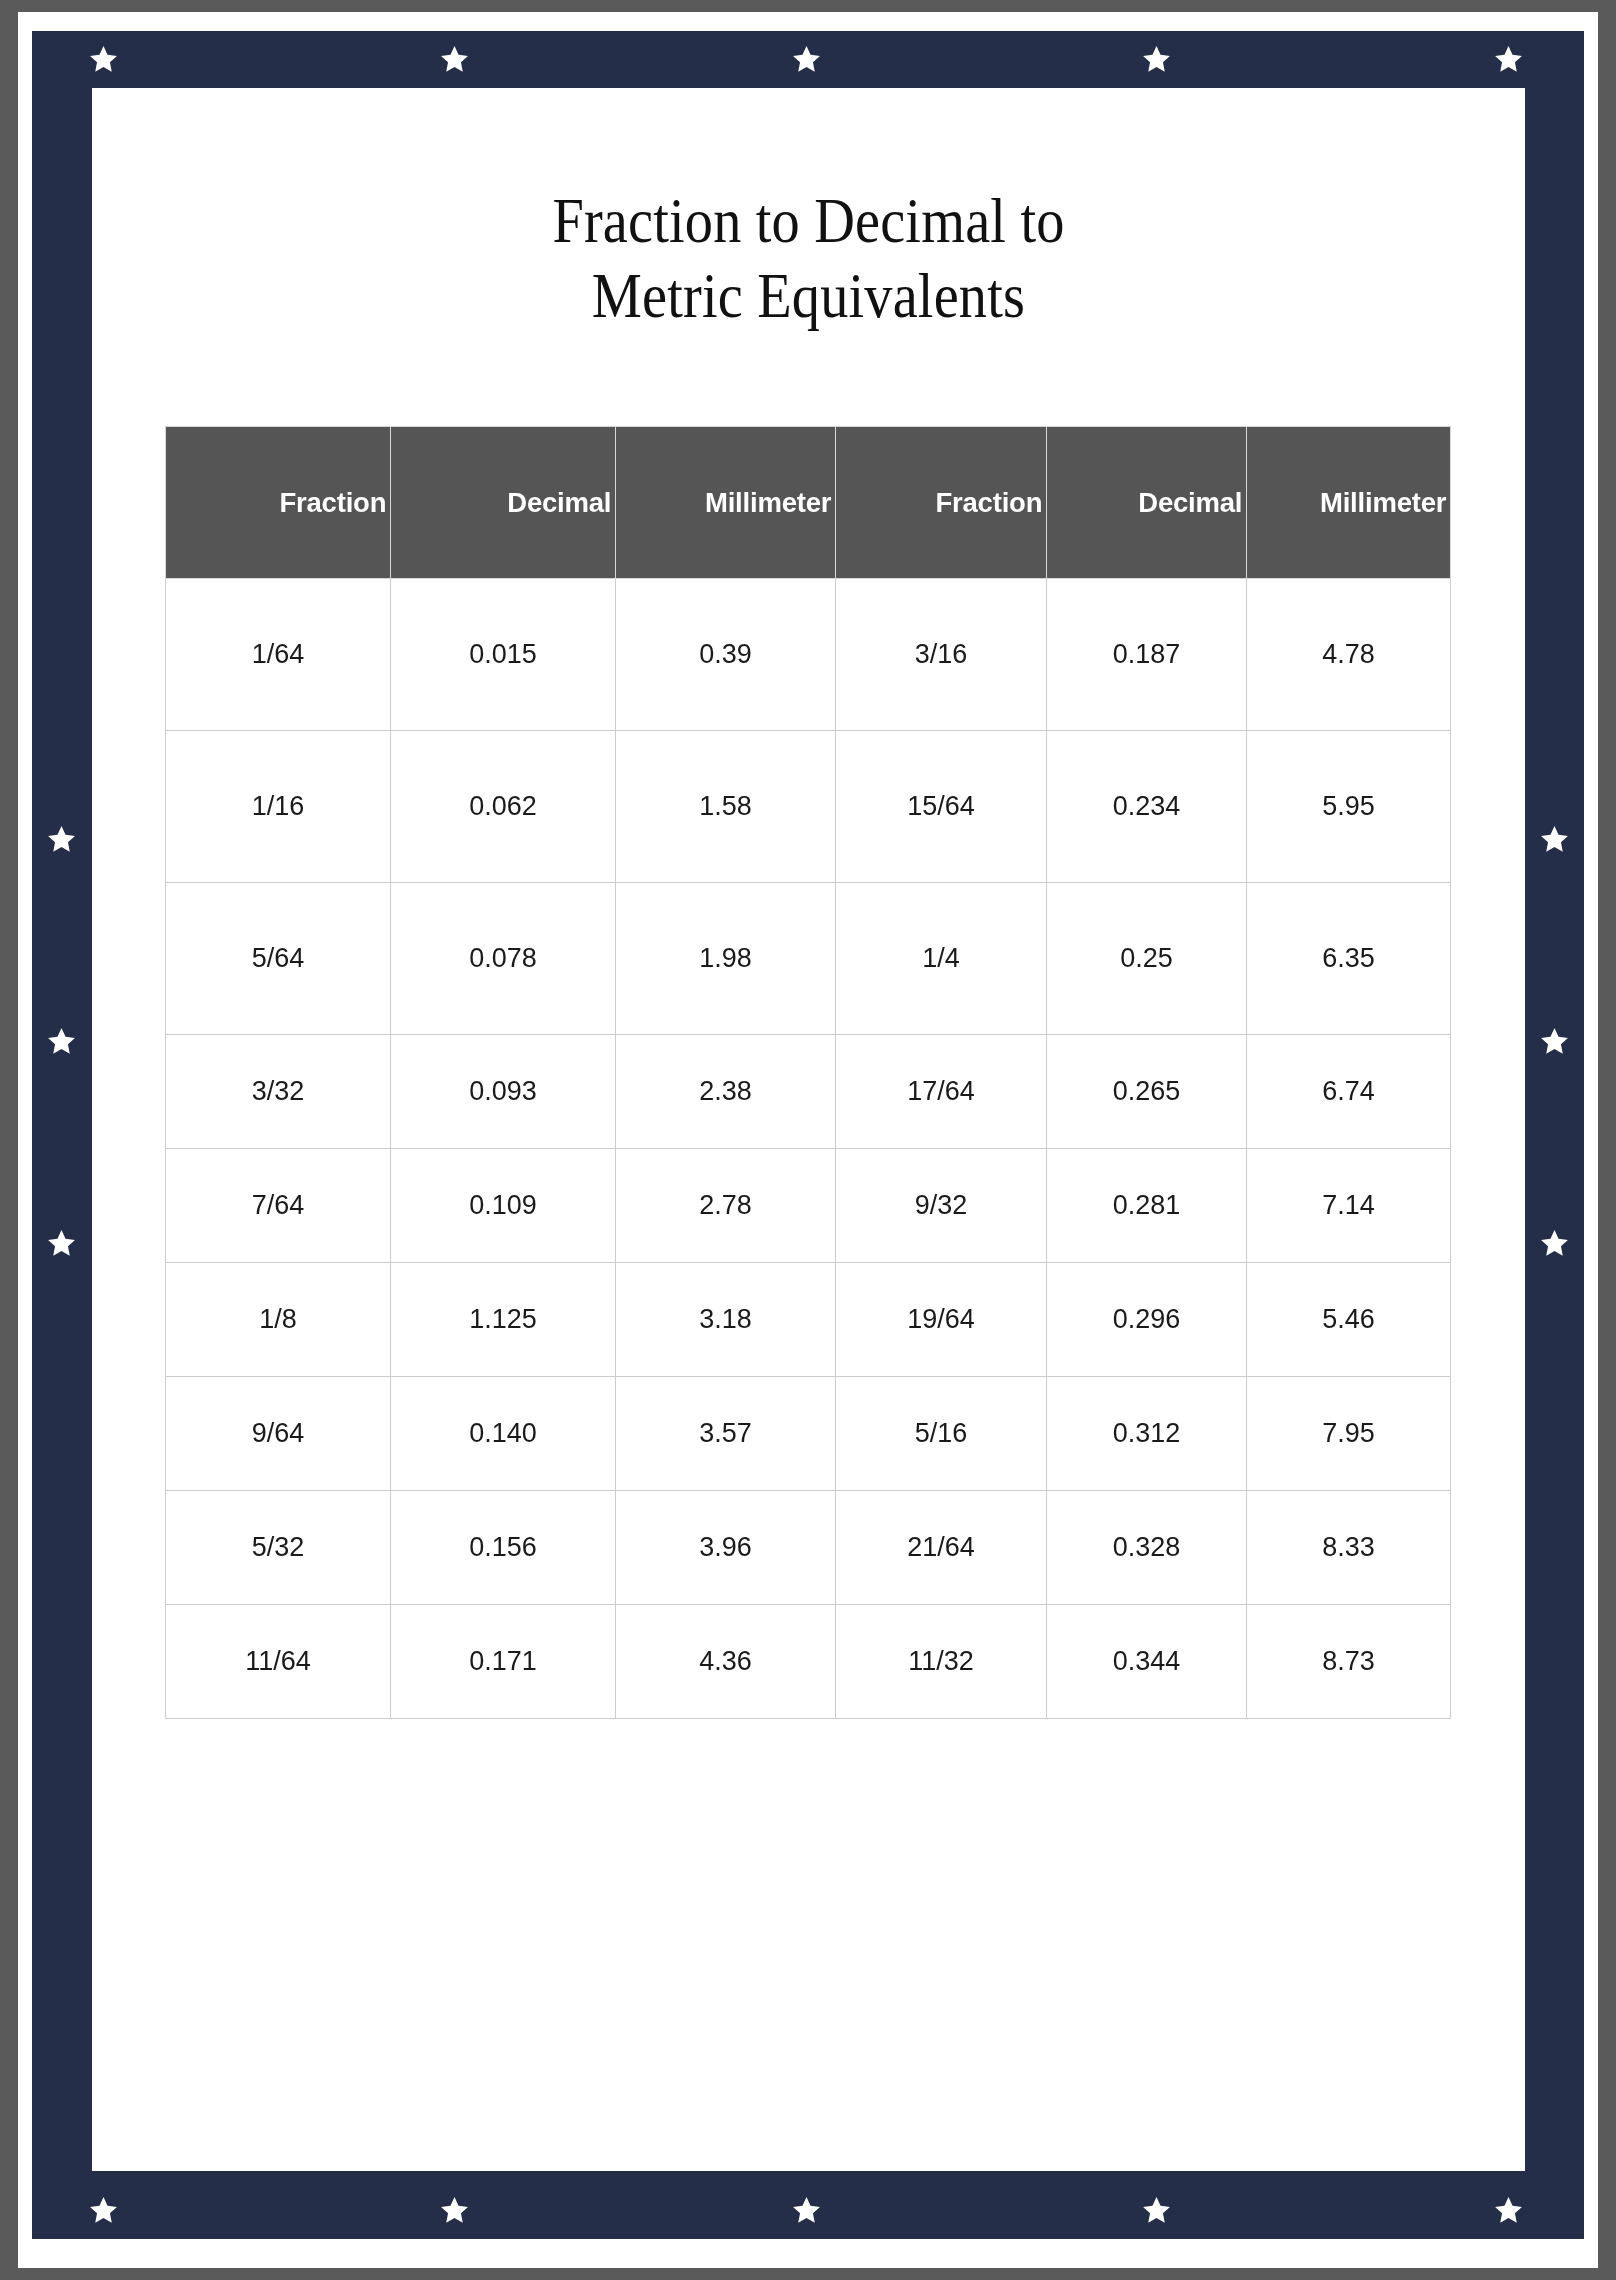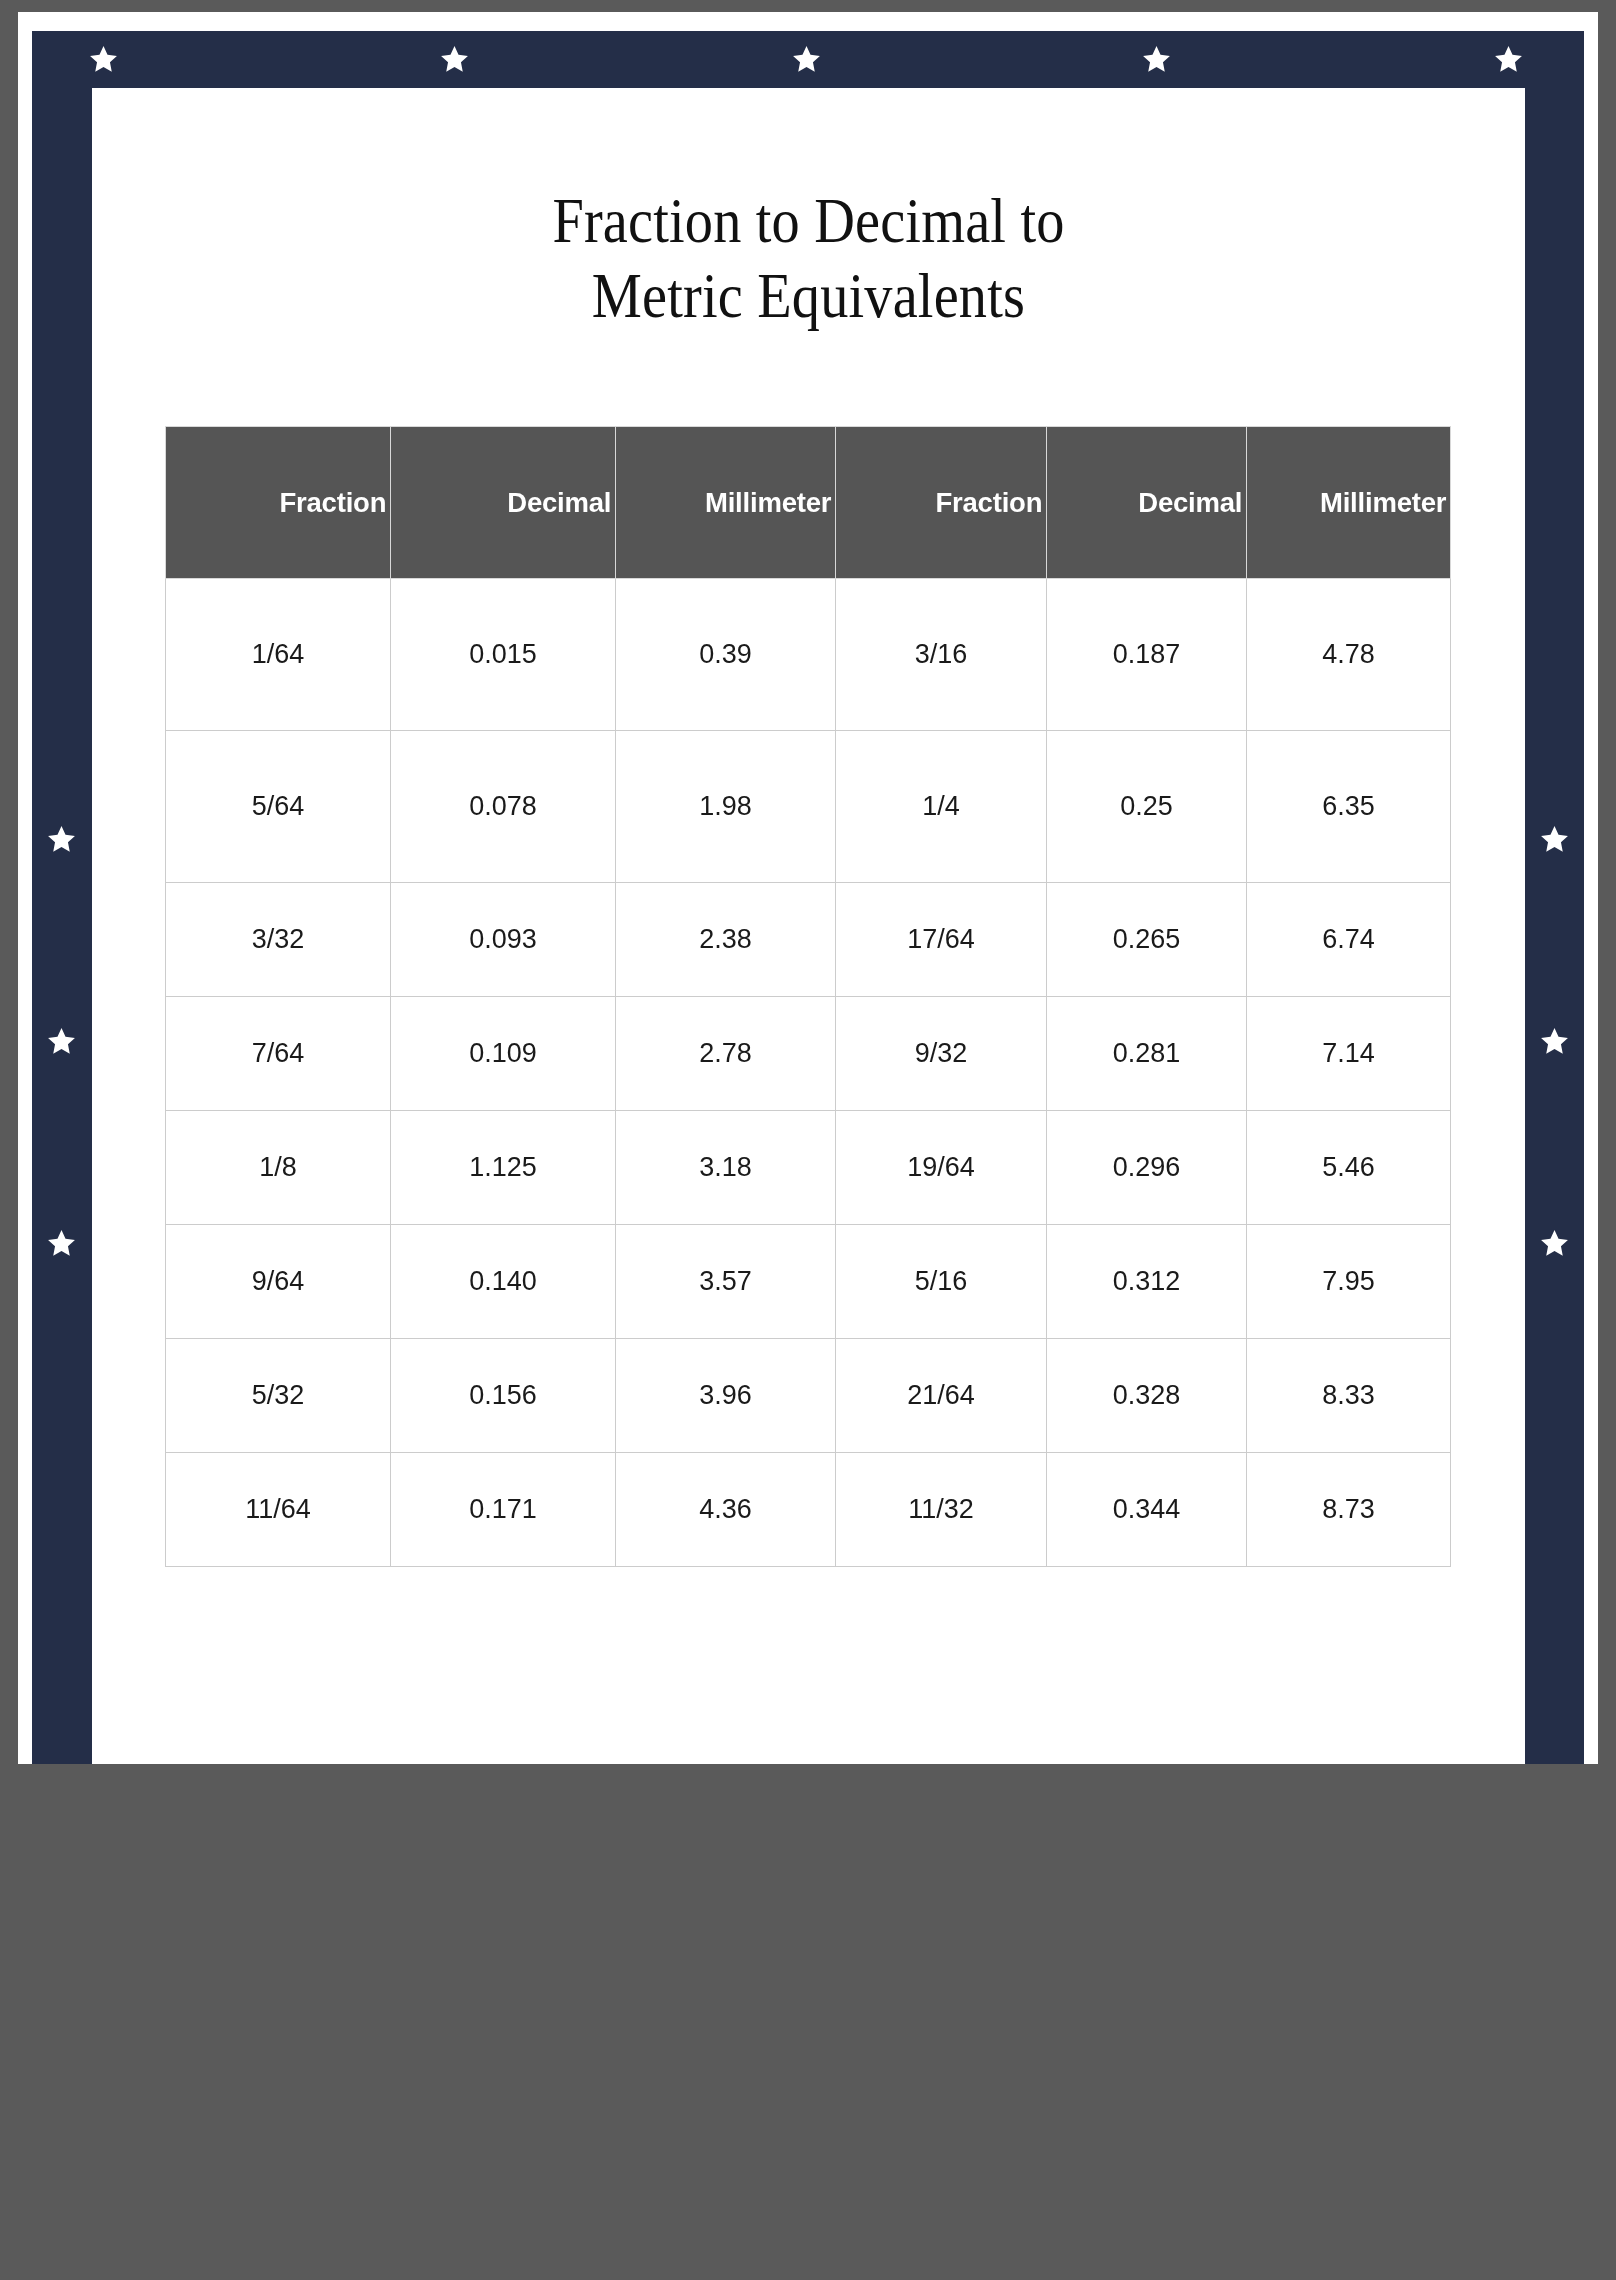--- a/index.html
+++ b/index.html
@@ -8,21 +8,21 @@
     width: 1616px;
     height: 2280px;
     background: #5a5a5a;
     font-family: "Liberation Sans", sans-serif;
   }
 
   
   .poster-root {
     position: relative;
     width: 1616px;
-    height: 1764px;
+    height: 2280px;
     background: #5a5a5a;
     overflow: hidden;
   }
 
   
   .white-gap {
     position: absolute;
     left: 18.4px;
     top: 12px;
     width: 1580px;
@@ -254,20 +254,28 @@
         <tbody id="body-rows">
             <tr class="tall">
               <td>1/64</td>
               <td>0.015</td>
               <td>0.39</td>
               <td>3/16</td>
               <td>0.187</td>
               <td>4.78</td>
             </tr>
             <tr class="tall">
+              <td>1/16</td>
+              <td>0.062</td>
+              <td>1.58</td>
+              <td>15/64</td>
+              <td>0.234</td>
+              <td>5.95</td>
+            </tr>
+            <tr class="tall">
               <td>5/64</td>
               <td>0.078</td>
               <td>1.98</td>
               <td>1/4</td>
               <td>0.25</td>
               <td>6.35</td>
             </tr>
             <tr class="short">
               <td>3/32</td>
               <td>0.093</td>

